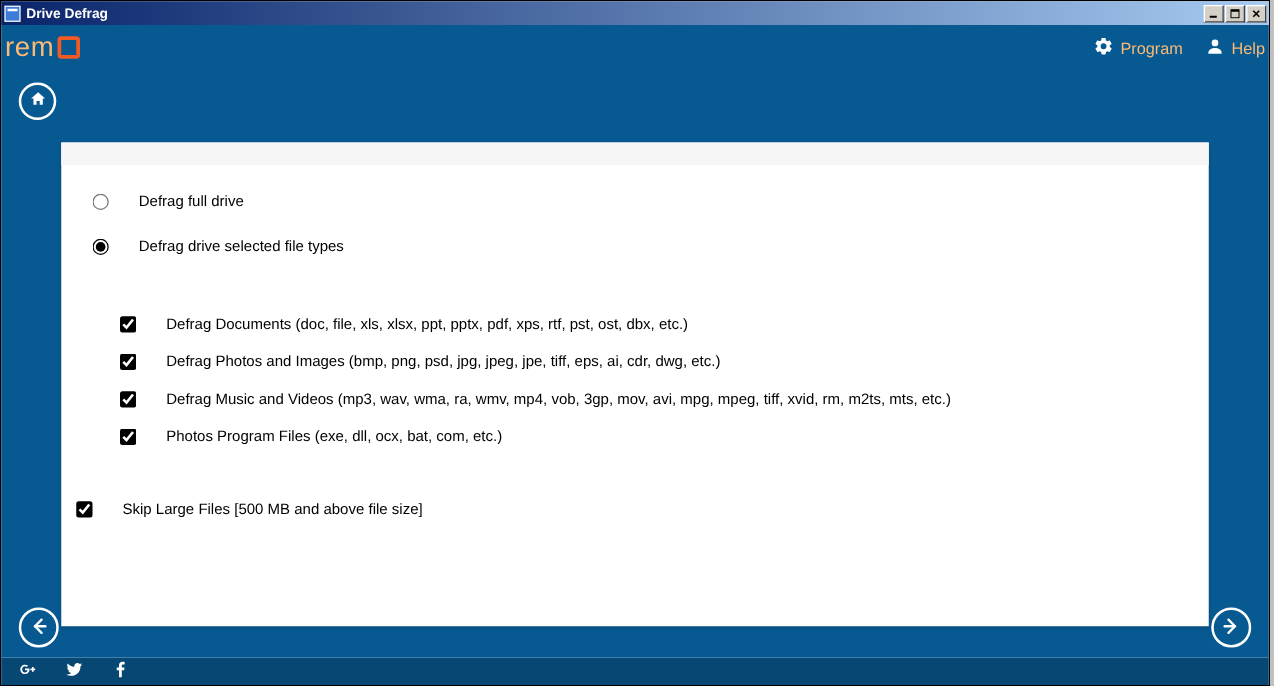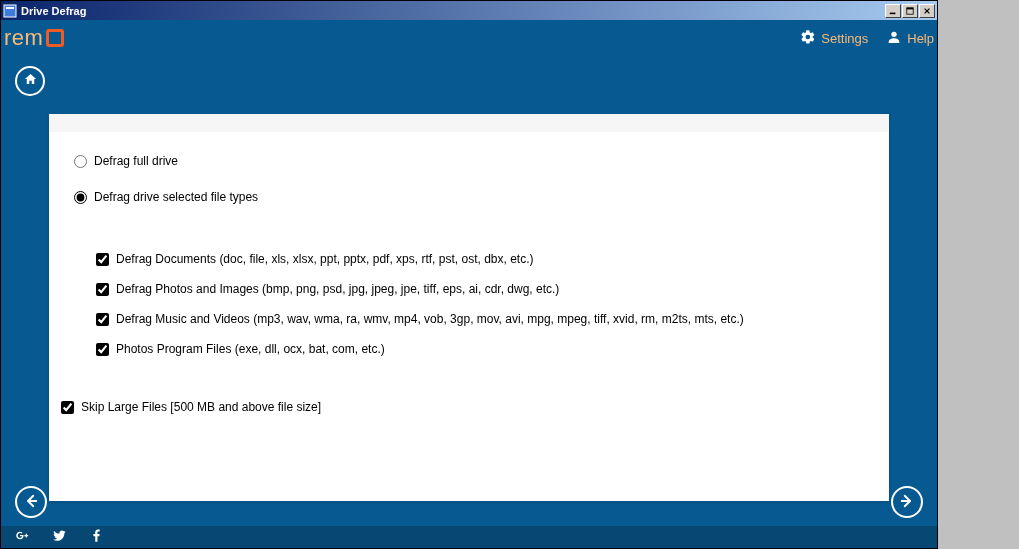--- a/index.html
+++ b/index.html
@@ -5,21 +5,21 @@
     * { margin: 0; padding: 0; box-sizing: border-box; }
     body {
       font-family: 'Segoe UI', Tahoma, Arial, sans-serif;
       font-size: 12px;
       background: #c0c0c0;
       width: 1019px;
       height: 549px;
       overflow: hidden;
     }
     .window {
-      width: 938px;
+      width: 1016px;
       height: 549px;
       background: #fff;
       border: 1px solid #000;
       display: flex;
       flex-direction: column;
     }
     
     .titlebar {
       height: 19px;
       background: linear-gradient(to right, #0a246a, #a6caf0);
@@ -125,21 +125,21 @@
       flex-direction: column;
     }
     .gray-band {
       background: #f6f6f6;
       height: 18px;
       margin: -16px -12px 22px -12px;
     }
     .radio-row, .check-row {
       display: flex;
       align-items: center;
-      gap: 7px;
+      gap: 24px;
       font-size: 12px;
       color: #000;
       margin-bottom: 14px;
     }
     .radio-row { margin-left: 13px; margin-bottom: 22px; }
     .sub-options { margin-left: 35px; margin-top: 26px; }
     .check-row { margin-left: 0; margin-bottom: 16px; }
     .skip-row { margin-top: 28px; }
     input[type="radio"], input[type="checkbox"] {
       width: 13px;
@@ -221,21 +221,21 @@
       <span class="logo-text">rem</span>
       <span class="logo-square"></span>
     </div>
     <div class="header-spacer"></div>
     <div class="header-btn">
       <span>
         <svg viewBox="0 0 24 24">
             <path d="M19.14,12.94a7,7,0,0,0,.05-.94,7,7,0,0,0-.05-.94l2.11-1.65a.5.5,0,0,0,.12-.64l-2-3.46a.5.5,0,0,0-.61-.22l-2.49,1a7,7,0,0,0-1.62-.94l-.38-2.65A.5.5,0,0,0,13.78,2H9.78a.5.5,0,0,0-.49.42L8.91,5.07a7,7,0,0,0-1.62.94l-2.49-1a.5.5,0,0,0-.61.22l-2,3.46a.5.5,0,0,0,.12.64L4.42,11a7,7,0,0,0-.05.94,7,7,0,0,0,.05.94L2.31,14.53a.5.5,0,0,0-.12.64l2,3.46a.5.5,0,0,0,.61.22l2.49-1a7,7,0,0,0,1.62.94l.38,2.65a.5.5,0,0,0,.49.42h4a.5.5,0,0,0,.49-.42l.38-2.65a7,7,0,0,0,1.62-.94l2.49,1a.5.5,0,0,0,.61-.22l2-3.46a.5.5,0,0,0-.12-.64ZM11.78,15.5A3.5,3.5,0,1,1,15.28,12,3.5,3.5,0,0,1,11.78,15.5Z"></path>
           </svg>
       </span>
-      <span>Settings</span>
+      <span>Program</span>
     </div>
     <div class="header-btn">
       <span>
         <svg viewBox="0 0 24 24">
             <circle cx="12" cy="8" r="4"></circle>
             <path d="M4,20c0-4,4-6,8-6s8,2,8,6v1H4Z"></path>
           </svg>
       </span>
       <span>Help</span>
     </div>

